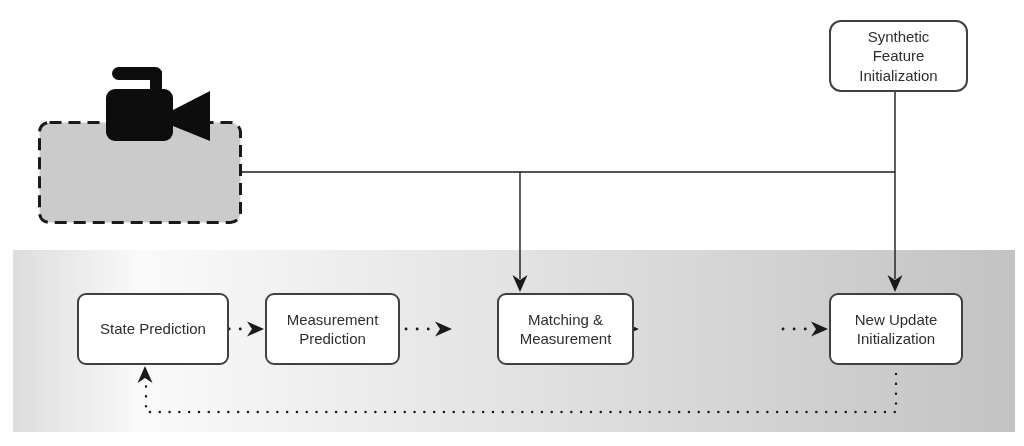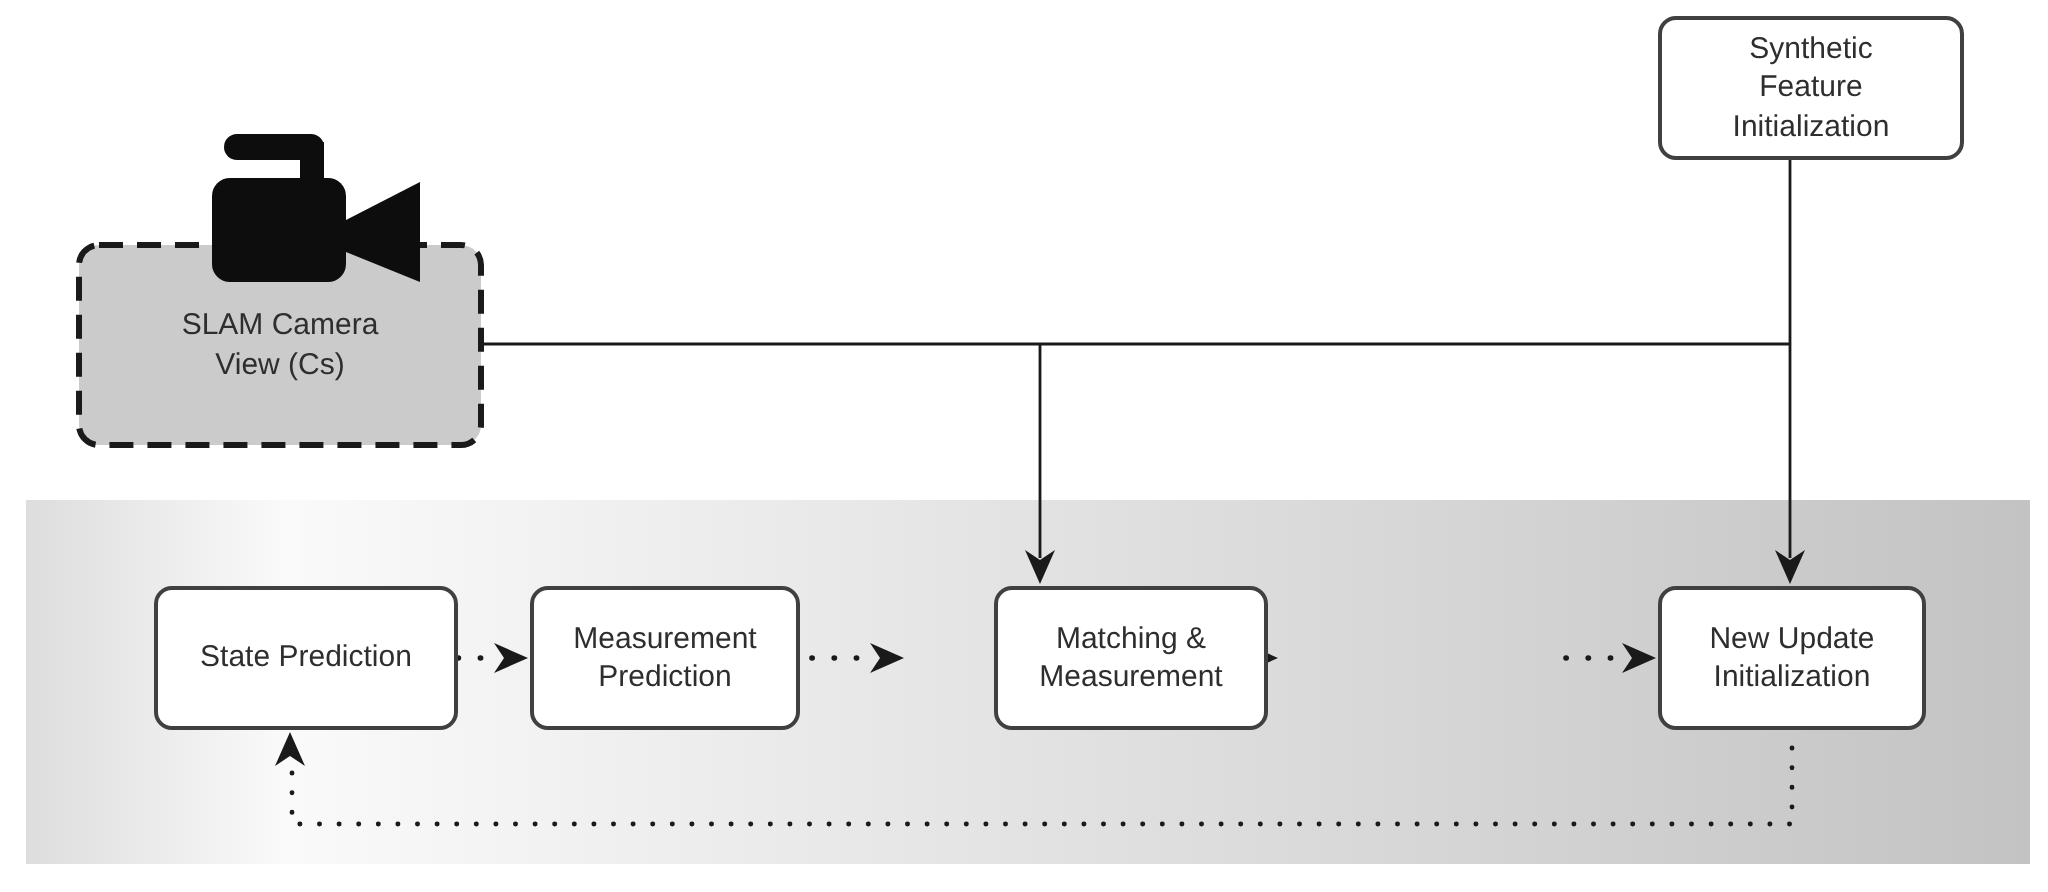--- a/index.html
+++ b/index.html
@@ -62,25 +62,23 @@
   <div class="node camera-node" style="left:38px;top:121px;width:204px;height:103px;">
     <svg class="camera-outline" viewBox="0 0 204 103">
       <rect x="1.5" y="1.5" width="201" height="100" rx="10" fill="#cbcbcb" stroke="#1a1a1a" stroke-width="3" stroke-dasharray="12 7"></rect>
     </svg>
     <svg class="camera-icon" viewBox="0 0 104 76">
       <rect x="6" y="2" width="50" height="13" rx="6.5" fill="#0d0d0d"></rect>
       <rect x="44" y="6" width="12" height="22" fill="#0d0d0d"></rect>
       <rect x="0" y="24" width="67" height="52" rx="9" fill="#0d0d0d"></rect>
       <polygon points="67,45 104,26 104,76 67,61" fill="#0d0d0d"></polygon>
     </svg>
-    <span class="label camera-label">SLAM Camera
-View (Cs)</span>
   </div>
 
-  <div class="node box" style="left:829px;top:8px;width:153px;height:72px;">
+  <div class="node box" style="left:829px;top:20px;width:139px;height:72px;border-radius:12px;">
     <span class="label">Synthetic
 Feature
 Initialization</span>
   </div>
 
   <div class="node box" style="left:77px;top:293px;width:152px;height:72px;">
     <span class="label">State Prediction</span>
   </div>
 
   <div class="node box" style="left:265px;top:293px;width:135px;height:72px;">

